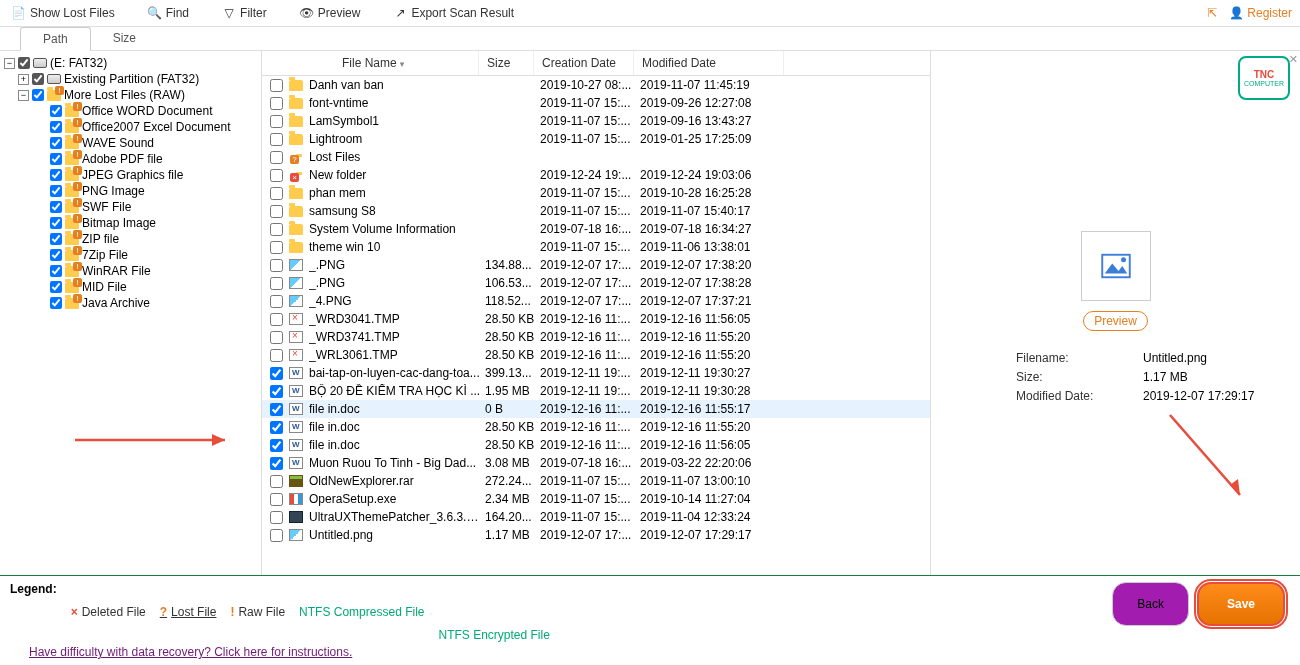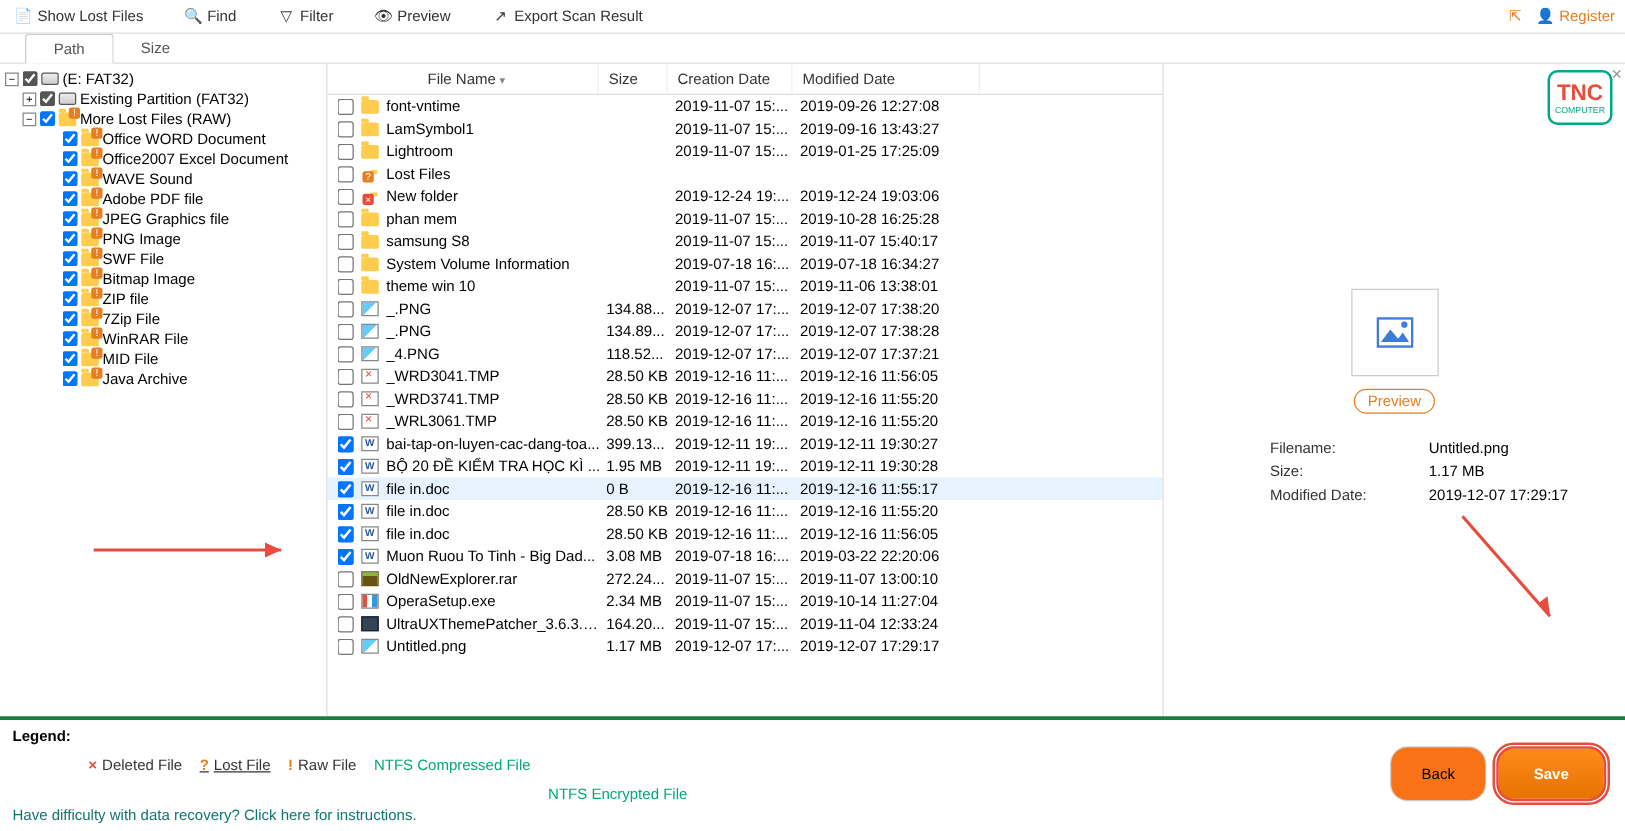--- a/index.html
+++ b/index.html
@@ -42,43 +42,43 @@
 .png-icn { width: 14px; height: 12px; border: 1px solid #888; background: linear-gradient(135deg,#6cf 50%,#fff 50%); }
 .tmp-icn { width: 14px; height: 12px; border: 1px solid #888; background: #fff; position: relative; }
 .tmp-icn::after { content: '×'; color: #e74c3c; position: absolute; top: -2px; left: 2px; font-size: 10px; }
 .doc-icn { width: 14px; height: 12px; border: 1px solid #888; background: #fff; position: relative; }
 .doc-icn::after { content: 'W'; color: #2a5699; position: absolute; top: 0; left: 2px; font-size: 8px; font-weight: bold; }
 .rar-icn { width: 14px; height: 12px; background: linear-gradient(#8b4 30%,#651 30%); border: 1px solid #651; }
 .exe-icn { width: 14px; height: 12px; border: 1px solid #888; background: linear-gradient(90deg,#e74c3c 33%,#fff 33%,#fff 66%,#3498db 66%); }
 .ux-icn { width: 14px; height: 12px; background: #345; border: 1px solid #123; }
 .preview { width: 370px; border-left: 1px solid #ddd; padding: 10px; position: relative; overflow: hidden; }
 .logo { position: absolute; top: 5px; right: 10px; width: 52px; height: 44px; border: 2px solid #0a8; border-radius: 8px; display: flex; flex-direction: column; align-items: center; justify-content: center; }
-.logo-txt { color: #e74c3c; font-weight: bold; font-size: 18px; }
+.logo-txt { color: #e74c3c; font-weight: bold; font-size: 10px; }
 .logo-sub { color: #0a8; font-size: 7px; }
 .close-x { position: absolute; top: 2px; right: 2px; color: #999; cursor: pointer; font-size: 11px; }
 .prev-img { width: 70px; height: 70px; border: 1px solid #ccc; margin: 170px auto 10px; display: flex; align-items: center; justify-content: center; }
 .prev-img svg { width: 30px; height: 26px; }
 .prev-btn { border: 1px solid #e67e22; color: #e67e22; background: #fff; padding: 2px 10px; border-radius: 10px; display: block; margin: 5px auto 20px; cursor: pointer; }
 .prev-meta { margin-top: 10px; padding-left: 75px; }
 .prev-meta .row { display: flex; margin-bottom: 5px; gap: 37px; }
 .prev-meta .lbl { width: 90px; color: #333; }
-.footer { border-top: 3px solid #15803d; padding: 6px 10px; display: flex; align-items: center; gap: 10px; }
+.footer { border-top: 1px solid #15803d; padding: 6px 10px; display: flex; align-items: flex-start; gap: 10px; }
 .legend-area { flex: 1; }
 .legend { display: flex; gap: 14px; margin-bottom: 3px; }
 .legend span { display: inline-flex; align-items: center; gap: 4px; }
 .lg-del { color: #333; } .lg-del::before { content: '×'; color: #e74c3c; font-weight: bold; }
 .lg-lost { color: #333; text-decoration: underline; } .lg-lost::before { content: '?'; color: #e67e22; font-weight: bold; }
 .lg-raw { color: #333; } .lg-raw::before { content: '!'; color: #e67e22; font-weight: bold; }
 .lg-comp { color: #0a7; }
 .lg-enc { color: #0a7; margin-top: 46px; }
 .totals { color: #333; margin-bottom: 2px; }
 .totals b { font-weight: bold; }
-.help-link { color: #0f766e; cursor: pointer; }
+.help-link { color: #701a75; text-decoration: underline; cursor: pointer; margin-left: 19px; }
 .btns { display: flex; gap: 8px; margin-right: 5px; margin-bottom: 4px; }
-.btn-back { background: #f97316; border: 1px solid #ccc; border-radius: 14px; padding: 14px 24px; cursor: pointer; }
+.btn-back { background: #a21caf; border: 1px solid #ccc; border-radius: 14px; padding: 14px 24px; cursor: pointer; }
 .btn-save { background: linear-gradient(#ff8c1a,#e67300); border: 2px solid #e74c3c; color: #fff; border-radius: 14px; padding: 5px 28px; cursor: pointer; font-weight: bold; outline: 2px solid #e74c3c; outline-offset: 1px; }
 .arrow { position: absolute; pointer-events: none; }
 .arrow-left { left: 70px; top: 430px; }
 .arrow-br { right: 40px; bottom: 60px; }
 .sort-arrow { font-size: 9px; color: #888; margin-left: 3px; }
 </style>
 </head>
 <body>
 
 <div class="toolbar">
@@ -257,20 +257,30 @@
       <div class="col-size">Size</div>
       <div class="col-cdate">Creation Date</div>
       <div class="col-mdate">Modified Date</div>
     </div>
     <div class="fl-body" id="fl-body">
         <div class="fl-row">
           <input type="checkbox" class="r-chk" style="">
           <span class="r-icn">
             <span class="folder-icn"></span>
           </span>
+          <span class="r-name">Danh van ban</span>
+          <span class="r-size"></span>
+          <span class="r-cdate">2019-10-27 08:...</span>
+          <span class="r-mdate">2019-11-07 11:45:19</span>
+        </div>
+        <div class="fl-row">
+          <input type="checkbox" class="r-chk" style="">
+          <span class="r-icn">
+            <span class="folder-icn"></span>
+          </span>
           <span class="r-name">font-vntime</span>
           <span class="r-size"></span>
           <span class="r-cdate">2019-11-07 15:...</span>
           <span class="r-mdate">2019-09-26 12:27:08</span>
         </div>
         <div class="fl-row">
           <input type="checkbox" class="r-chk" style="">
           <span class="r-icn">
             <span class="folder-icn"></span>
           </span>
@@ -358,21 +368,21 @@
           <span class="r-size">134.88...</span>
           <span class="r-cdate">2019-12-07 17:...</span>
           <span class="r-mdate">2019-12-07 17:38:20</span>
         </div>
         <div class="fl-row">
           <input type="checkbox" class="r-chk" style="">
           <span class="r-icn">
             <span class="png-icn"></span>
           </span>
           <span class="r-name">_.PNG</span>
-          <span class="r-size">134.89...</span>
+          <span class="r-size">106.53...</span>
           <span class="r-cdate">2019-12-07 17:...</span>
           <span class="r-mdate">2019-12-07 17:38:28</span>
         </div>
         <div class="fl-row">
           <input type="checkbox" class="r-chk" style="">
           <span class="r-icn">
             <span class="png-icn"></span>
           </span>
           <span class="r-name">_4.PNG</span>
           <span class="r-size">118.52...</span>

